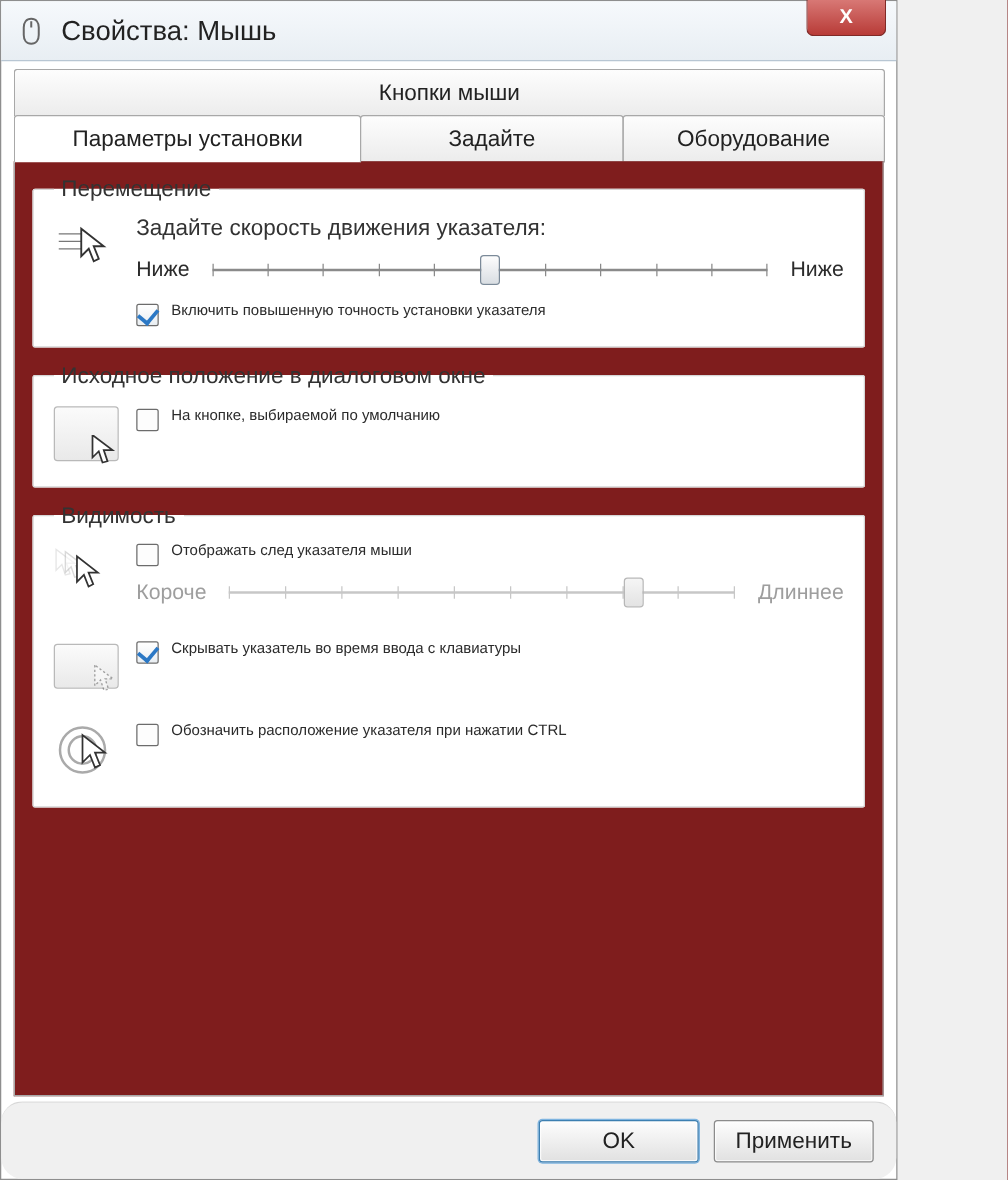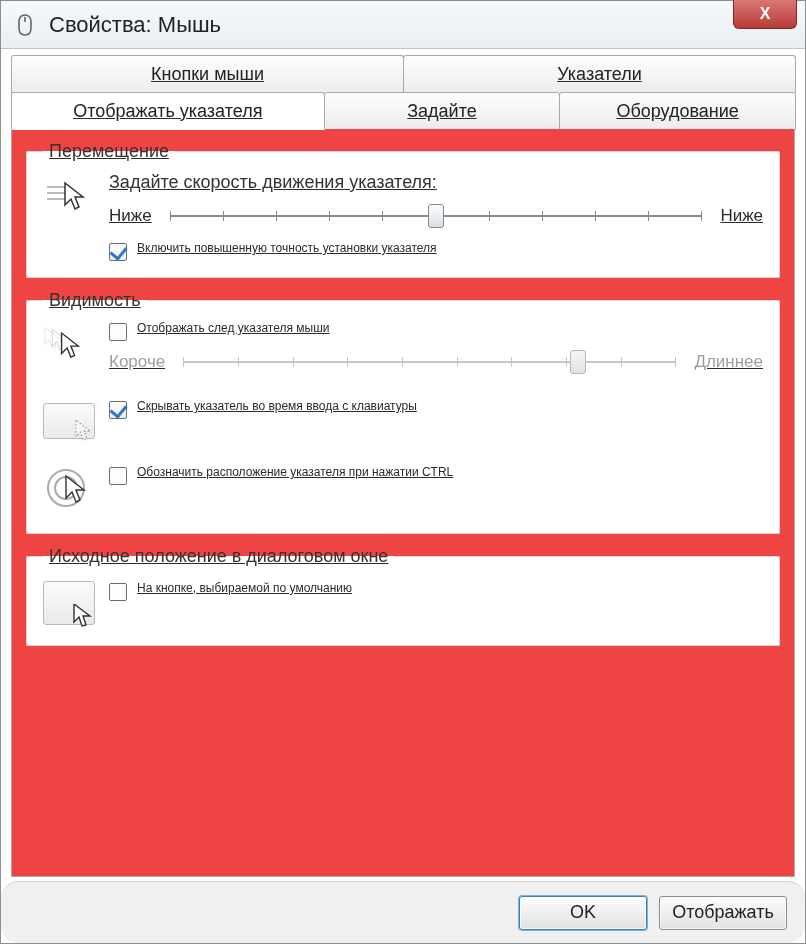--- a/index.html
+++ b/index.html
@@ -6,21 +6,21 @@
   body {
     margin: 0; padding: 0;
     width: 806px; height: 944px;
     font-family: "Segoe UI", Tahoma, sans-serif;
     font-size: 18px;
     color: #2b2b2b;
     background: #f0f0f0;
     overflow: hidden;
   }
   .window {
-    width: 806px; height: 944px;
+    width: 718px; height: 944px;
     background: #fff;
     border: 1px solid #8e8e8e;
     display: flex; flex-direction: column;
   }
   .titlebar {
     height: 48px;
     background: linear-gradient(#f6f9fc, #e8eef3);
     display: flex; align-items: center;
     border-bottom: 1px solid #b8c6d3;
     position: relative;
@@ -38,21 +38,21 @@
     background: linear-gradient(#d97a77, #b83b37);
     border: 1px solid #7f2a27;
     border-top: none;
     border-radius: 0 0 6px 6px;
     display:flex;align-items:center;justify-content:center;
     color:#fff; font-weight:bold; font-size:16px;
   }
   .body {
     flex: 1;
     padding: 6px 10px 2px 10px;
-    display:flex; flex-direction:column;text-decoration:underline;
+    display:flex; flex-direction:column;
   }
   .tabset { position: relative; }
   .tab-row {
     display:flex; width:100%;
   }
   .tab {
     flex:1;
     height:38px;
     border:1px solid #a8a8a8;
     margin-right:-1px;
@@ -67,21 +67,21 @@
     background:#ffffff;
     border-bottom:1px solid #ffffff;
     position:relative; z-index:2;
   }
   .tab.active-wide {
     flex: 0 0 40%;
   }
   .pane {
     border:1px solid #a8a8a8;
     border-top:none;
-    background:#ef4444;
+    background:#7f1d1d;
     flex:1;
     padding: 12px 14px 6px 14px;
     position:relative;
     top:-2px;
     display:flex; flex-direction:column;
     gap:12px;
   }
   fieldset.group {
     border:1px solid #d6d6d6;
     border-radius:2px;
@@ -199,27 +199,24 @@
       <span>X</span>
     </div>
   </div>
 
   <div class="body">
     <div class="tabset">
       <div class="tab-row row-top">
         <div class="tab">
             <span>Кнопки мыши</span>
           </div>
-        <div class="tab">
-            <span>Указатели</span>
-          </div>
       </div>
       <div class="tab-row row-bottom">
         <div class="tab active active-wide">
-            <span>Отображать указателя</span>
+            <span>Параметры установки</span>
           </div>
         <div class="tab">
             <span>Задайте</span>
           </div>
         <div class="tab">
             <span>Оборудование</span>
           </div>
       </div>
     </div>
 
@@ -262,20 +259,39 @@
               <span>Ниже</span>
             </div>
             <div class="chk-row">
               <div class="chk checked"></div>
               <span class="chk-label">Включить повышенную точность установки указателя</span>
             </div>
           </div>
         </div>
       </fieldset>
 
+      <fieldset class="group">
+        <legend>Исходное положение в диалоговом окне</legend>
+        <div class="row">
+          <div class="icon-col">
+            <div class="snap-icon">
+              <svg class="curs" width="24" height="26" viewBox="0 0 24 26">
+                <path d="M2 0 l0 18 l5 -5 l3 9 l4 -1 l-3 -9 l7 0 z" fill="#fff" stroke="#333" stroke-width="1.4"></path>
+              </svg>
+            </div>
+          </div>
+          <div class="content-col">
+            <div class="chk-row" style="margin-top:4px;">
+              <div class="chk unchecked"></div>
+              <span class="chk-label">На кнопке, выбираемой по умолчанию</span>
+            </div>
+          </div>
+        </div>
+      </fieldset>
+
       <fieldset class="group" style="position:relative;">
         <legend>Видимость</legend>
 
         <div class="row">
           <div class="icon-col">
             <svg width="56" height="46" viewBox="0 0 56 46">
               <g fill="#fff" stroke="#bbb" stroke-width="1.2">
                 <path d="M2 2 l0 18 l5 -5 l3 9 l4 -1 l-3 -9 l7 0 z" opacity=".35"></path>
                 <path d="M10 4 l0 18 l5 -5 l3 9 l4 -1 l-3 -9 l7 0 z" opacity=".55"></path>
               </g>
@@ -337,44 +353,25 @@
           <div class="content-col">
             <div class="chk-row" style="margin-top:0;">
               <div class="chk unchecked"></div>
               <span class="chk-label" style="display:inline-block;max-width:560px;">Обозначить расположение указателя при нажатии CTRL</span>
             </div>
           </div>
         </div>
 
       </fieldset>
 
-      <fieldset class="group">
-        <legend>Исходное положение в диалоговом окне</legend>
-        <div class="row">
-          <div class="icon-col">
-            <div class="snap-icon">
-              <svg class="curs" width="24" height="26" viewBox="0 0 24 26">
-                <path d="M2 0 l0 18 l5 -5 l3 9 l4 -1 l-3 -9 l7 0 z" fill="#fff" stroke="#333" stroke-width="1.4"></path>
-              </svg>
-            </div>
-          </div>
-          <div class="content-col">
-            <div class="chk-row" style="margin-top:4px;">
-              <div class="chk unchecked"></div>
-              <span class="chk-label">На кнопке, выбираемой по умолчанию</span>
-            </div>
-          </div>
-        </div>
-      </fieldset>
-
     </div>
   </div>
 
   <div class="footer">
     <div class="btn default">
         <span>OK</span>
       </div>
     <div class="btn">
-        <span>Отображать</span>
+        <span>Применить</span>
       </div>
   </div>
 
 </div>
 
 </body></html>

